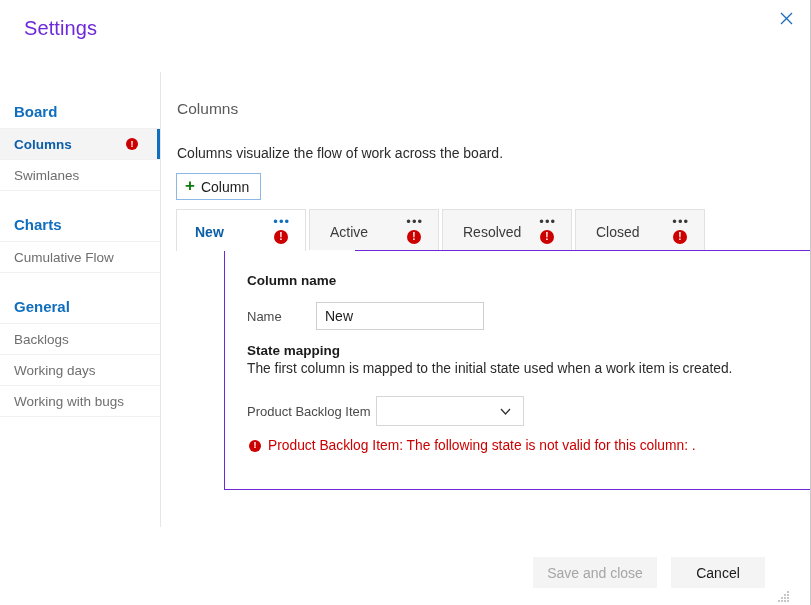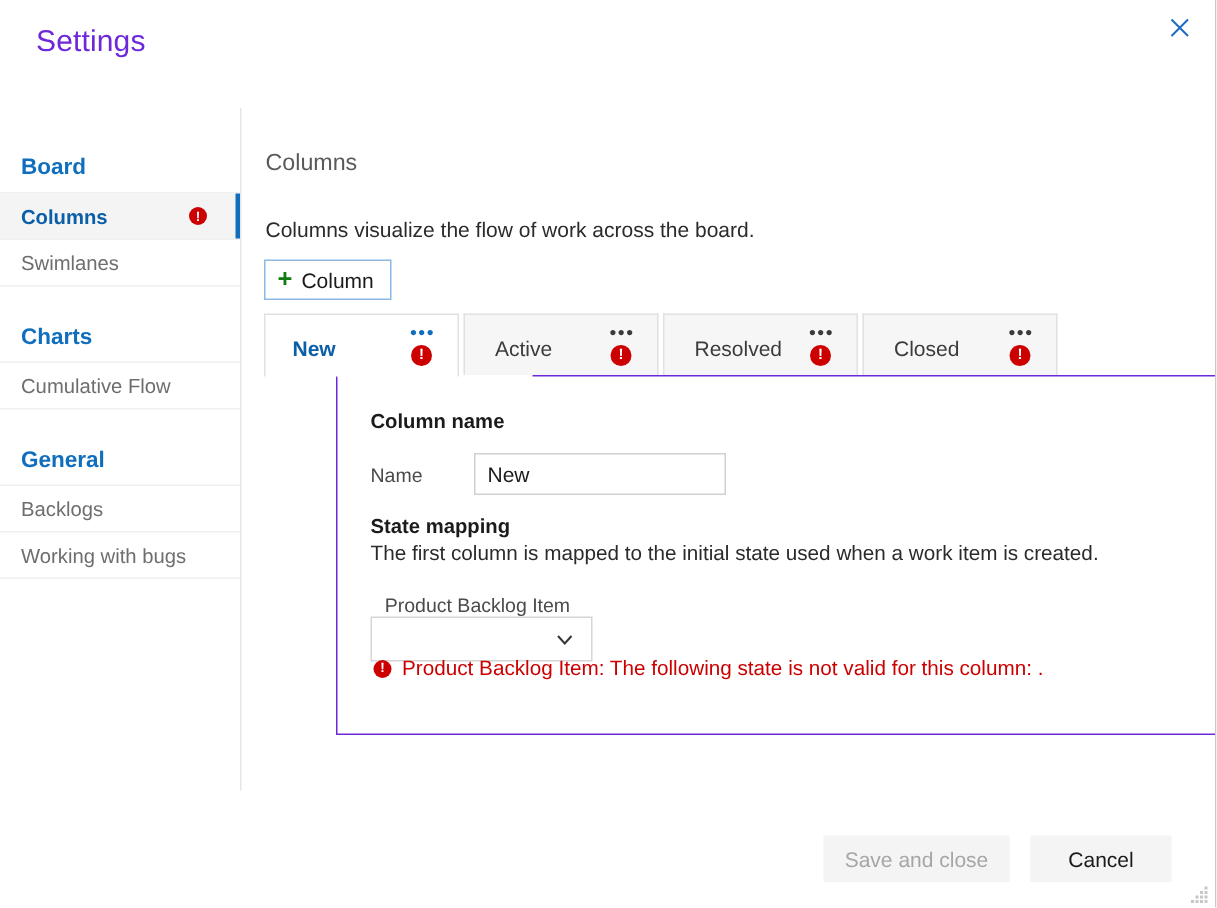--- a/index.html
+++ b/index.html
@@ -270,21 +270,20 @@
     font-family: "Liberation Sans", sans-serif;
     background: #ffffff;
     outline: none;
   }
 
   #mapping-row {
     position: absolute;
     left: 22px; top: 145px;
     display: flex;
     align-items: center;
-    flex-direction: column;
   }
   #mapping-label {
     width: 129px;
     font-size: 13px;
     color: #4a4a4a;
   }
   #state-select {
     position: relative;
     width: 148px;
     height: 30px;
@@ -309,21 +308,21 @@
     display: flex;
     align-items: center;
     gap: 7px;
     font-size: 13.8px;
     color: #cc0000;
   }
 
   
   #footer {
     position: absolute;
-    left: 16px; bottom: 0;
+    left: 0; bottom: 0;
     width: 793px;
     height: 78px;
     padding-left: 22px;
   }
   .footer-button {
     position: absolute;
     top: 30px;
     height: 31px;
     border: none;
     font-size: 14px;
@@ -382,20 +381,23 @@
     <div class="nav-group-header">Charts</div>
     <div class="nav-item">
       <span class="nav-label">Cumulative Flow</span>
     </div>
 
     <div class="nav-spacer"></div>
 
     <div class="nav-group-header">General</div>
     <div class="nav-item">
       <span class="nav-label">Backlogs</span>
+    </div>
+    <div class="nav-item">
+      <span class="nav-label">Working days</span>
     </div>
     <div class="nav-item">
       <span class="nav-label">Working with bugs</span>
     </div>
 
   </nav>
 
   <main id="content">
 
     <div id="content-title">Columns</div>

